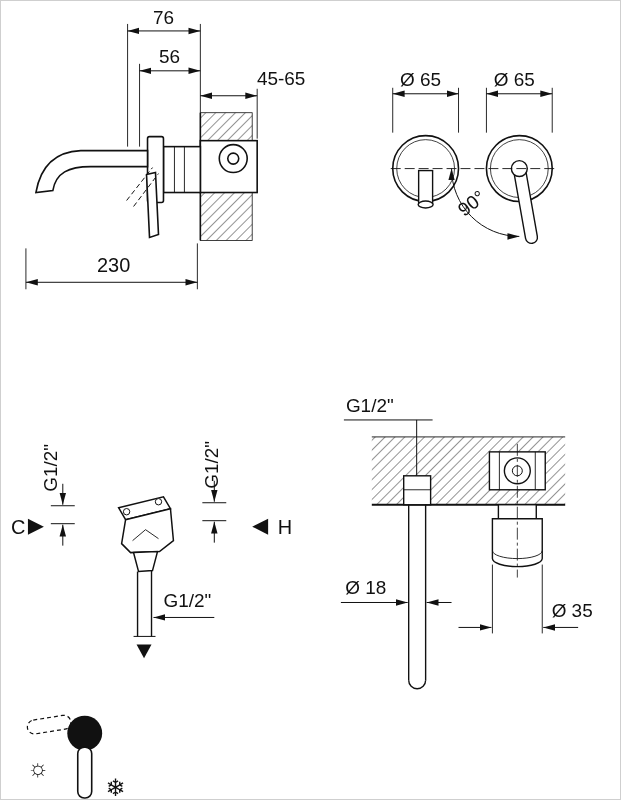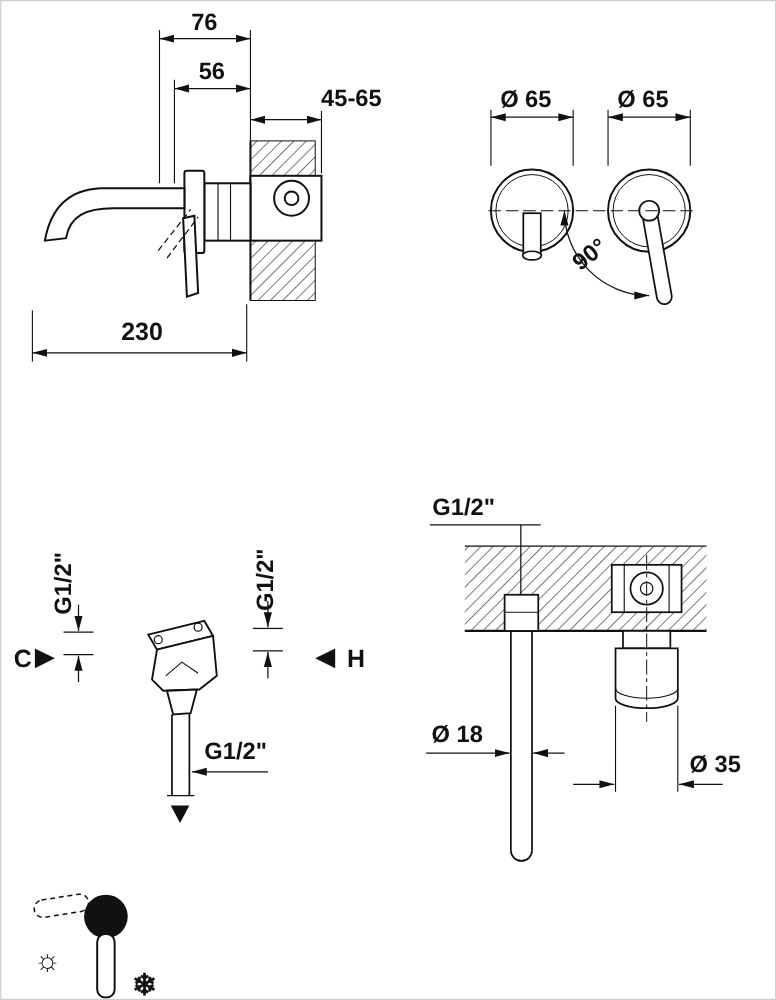--- a/index.html
+++ b/index.html
@@ -1,18 +1,18 @@
 <!DOCTYPE html>
 <html><head>
 <meta charset="utf-8">
 <style>
   * { margin:0; padding:0; box-sizing:border-box; }
   html,body { background:#ffffff; }
   body { width:621px; height:800px; font-family:"Liberation Sans", sans-serif; }
-  .sheet { width:621px; height:800px; background:#fff; border:1px solid #cfcfcf; position:relative; overflow:hidden;font-weight:bold; }
+  .sheet { width:621px; height:800px; background:#fff; border:1px solid #cfcfcf; position:relative; overflow:hidden; }
   svg { display:block; }
   svg text { font-family:"Liberation Sans", sans-serif; fill:#111; stroke:none; }
   .dim  { font-size:19px; }
   .dim-lg { font-size:20px; }
   .glyph { font-size:24px; }
 </style>
 </head>
 <body>
 
 <div class="sheet">

